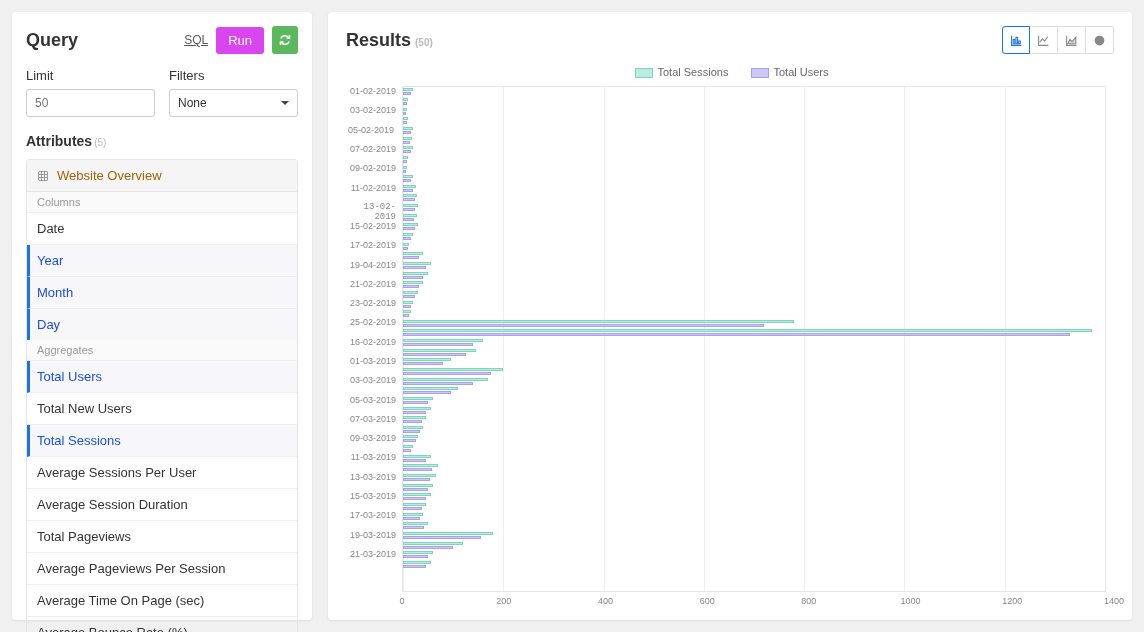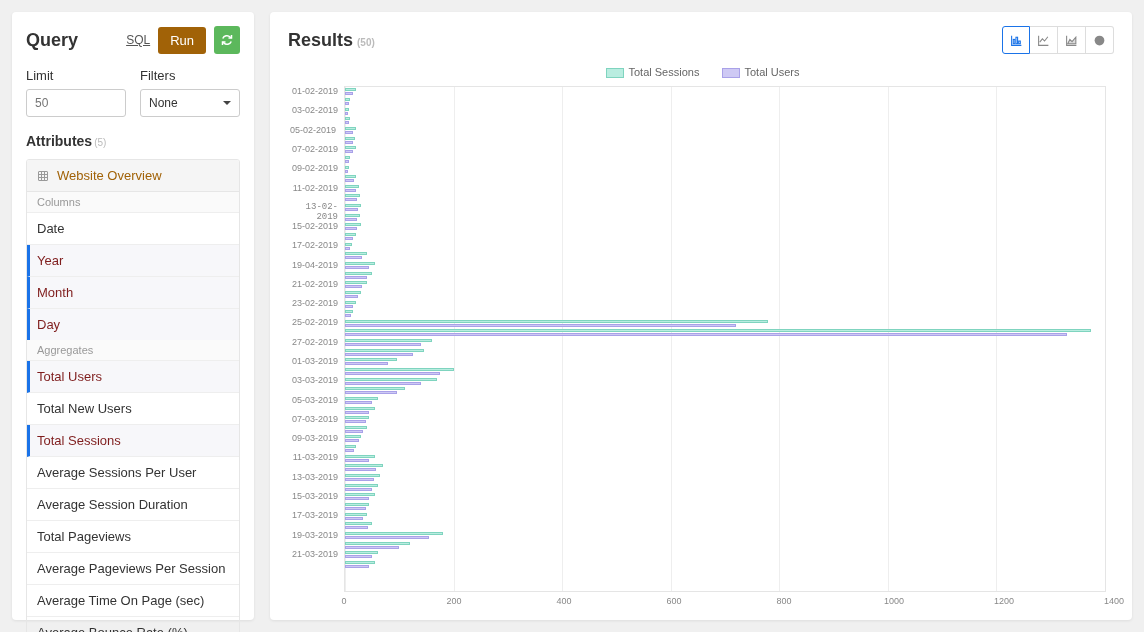--- a/index.html
+++ b/index.html
@@ -1,42 +1,42 @@
 <!DOCTYPE html>
 <html><head>
 <meta charset="utf-8">
 <style>
   * { box-sizing: border-box; margin: 0; padding: 0; }
   body { font-family: -apple-system, BlinkMacSystemFont, "Segoe UI", Helvetica, Arial, sans-serif; background: #f0f0f0; color: #333; font-size: 13px; }
   .page { display: flex; gap: 16px; padding: 12px; width: 1144px; height: 632px; }
   .panel { background: #fff; border-radius: 4px; box-shadow: 0 1px 3px rgba(0,0,0,0.08); }
-  .sidebar { width: 242px; padding: 14px; flex-shrink: 0; }
+  .sidebar { width: 300px; padding: 14px; flex-shrink: 0; }
   .main { flex: 1; padding: 14px 18px; display: flex; flex-direction: column; overflow: hidden; }
   .query-header { display: flex; align-items: center; justify-content: space-between; margin-bottom: 14px; }
   .query-title { font-size: 18px; font-weight: 600; }
   .query-actions { display: flex; align-items: center; gap: 8px; }
   .sql-link { text-decoration: underline; font-size: 12px; color: #555; cursor: pointer; }
-  .run-btn { background: #a16207; color: #fff; border: none; border-radius: 3px; padding: 6px 12px; font-size: 13px; cursor: pointer; }
+  .run-btn { background: #d946ef; color: #fff; border: none; border-radius: 3px; padding: 6px 12px; font-size: 13px; cursor: pointer; }
   .refresh-btn { background: #5cb85c; color: #fff; border: none; border-radius: 3px; width: 26px; height: 28px; display: inline-flex; align-items: center; justify-content: center; cursor: pointer; }
   .row-2 { display: flex; gap: 14px; margin-bottom: 16px; }
   .field { flex: 1; }
   .field-label { font-size: 13px; margin-bottom: 6px; display: block; }
   .limit-input { width: 100%; border: 1px solid #ccc; border-radius: 3px; padding: 6px 8px; font-size: 12px; color: #bbb; }
   .filters-select { position: relative; width: 100%; border: 1px solid #ccc; border-radius: 3px; padding: 6px 8px; font-size: 12px; background: #fff; cursor: pointer; }
   .filters-select::after { content: ""; position: absolute; right: 8px; top: 50%; margin-top: -2px; border: 4px solid transparent; border-top-color: #444; }
   .attr-header { display: flex; align-items: baseline; margin-bottom: 10px; }
   .attr-title { font-size: 14px; font-weight: 600; }
   .attr-count { color: #bbb; font-size: 10px; margin-left: 2px; }
   .attr-box { border: 1px solid #e6e6e6; border-radius: 3px; overflow: hidden; }
   .attr-table-hdr { background: #f5f5f5; padding: 8px 10px; color: #a16207; font-size: 13px; display: flex; align-items: center; gap: 8px; border-bottom: 1px solid #e6e6e6; }
   .attr-section-label { background: #fafafa; color: #999; font-size: 11px; padding: 4px 10px; border-bottom: 1px solid #eee; }
   .attr-list { }
   .attr-item { padding: 8px 10px; border-bottom: 1px solid #eee; font-size: 13px; cursor: pointer; }
   .attr-item:last-child { border-bottom: none; }
-  .attr-item.selected { background: #f7f7fa; color: #7f1d1d; border-left: 3px solid #1a73e8; padding-left: 7px; }
+  .attr-item.selected { background: #f7f7fa; color: #1d4ed8; border-left: 3px solid #1a73e8; padding-left: 7px; }
   .results-header { display: flex; align-items: center; justify-content: space-between; margin-bottom: 8px; }
   .results-title { font-size: 18px; font-weight: 600; display: flex; align-items: baseline; }
   .results-count { color: #bbb; font-size: 10px; margin-left: 4px; }
   .result-btns { display: flex; }
   .res-btn { width: 28px; height: 28px; border: 1px solid #ddd; background: #fff; display: flex; align-items: center; justify-content: center; cursor: pointer; color: #888; }
   .res-btn + .res-btn { border-left: none; }
   .res-btn.active { color: #1a73e8; border-color: #1a73e8; position: relative; z-index: 1; }
   .res-btn:first-child { border-radius: 3px 0 0 3px; }
   .res-btn:last-child { border-radius: 0 3px 3px 0; }
   .chart-area { flex: 1; display: flex; flex-direction: column; }
@@ -188,21 +188,21 @@
             <div class="y-label" style="height: 9.65px;">17-02-2019</div>
             <div class="y-label" style="height: 9.65px;"></div>
             <div class="y-label" style="height: 9.65px;">19-04-2019</div>
             <div class="y-label" style="height: 9.65px;"></div>
             <div class="y-label" style="height: 9.65px;">21-02-2019</div>
             <div class="y-label" style="height: 9.65px;"></div>
             <div class="y-label" style="height: 9.65px;">23-02-2019</div>
             <div class="y-label" style="height: 9.65px;"></div>
             <div class="y-label" style="height: 9.65px;">25-02-2019</div>
             <div class="y-label" style="height: 9.65px;"></div>
-            <div class="y-label" style="height: 9.65px;">27-02-2019</div>
+            <div class="y-label" style="height: 9.65px;">16-02-2019</div>
             <div class="y-label" style="height: 9.65px;"></div>
             <div class="y-label" style="height: 9.65px;">01-03-2019</div>
             <div class="y-label" style="height: 9.65px;"></div>
             <div class="y-label" style="height: 9.65px;">03-03-2019</div>
             <div class="y-label" style="height: 9.65px;"></div>
             <div class="y-label" style="height: 9.65px;">05-03-2019</div>
             <div class="y-label" style="height: 9.65px;"></div>
             <div class="y-label" style="height: 9.65px;">07-03-2019</div>
             <div class="y-label" style="height: 9.65px;"></div>
             <div class="y-label" style="height: 9.65px;">09-03-2019</div>

